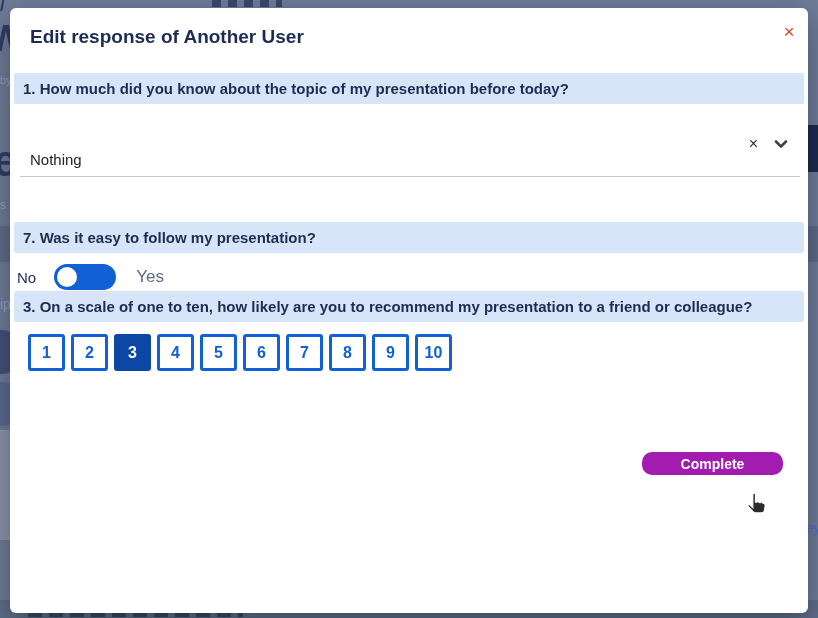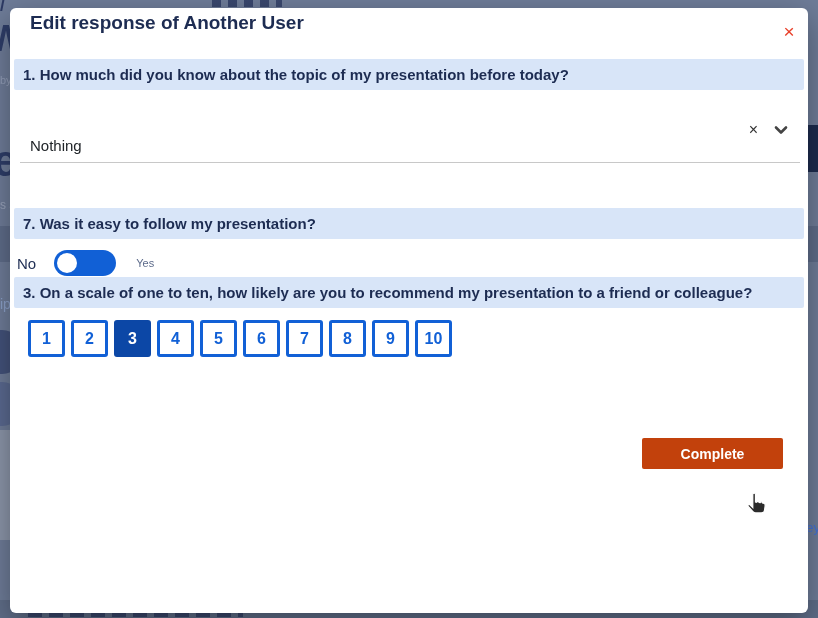--- a/index.html
+++ b/index.html
@@ -23,51 +23,51 @@
   .bd-navyblock{position:absolute;right:0;top:125px;width:10px;height:47px;background:#1d2b4e;}
   .bd-ey{position:absolute;right:-2px;top:520px;font-size:13px;color:#4470d4;}
   .bd-topmarks{position:absolute;left:212px;top:0;width:70px;height:7px;
     background:repeating-linear-gradient(90deg,#2c3a63 0 9px,transparent 9px 16px);opacity:.8;}
   .bd-bottomtext{position:absolute;left:28px;top:611px;width:215px;height:6px;
     background:repeating-linear-gradient(90deg,#323f66 0 14px,transparent 14px 21px);opacity:.85;}
 
   
   .modal{position:absolute;left:10px;top:8px;width:798px;height:605px;background:#ffffff;
     border-radius:6px;box-shadow:0 10px 30px rgba(0,0,0,.35);}
-  .modal-title{margin:0;padding:4px 40px 0 20px;font-size:19px;font-weight:bold;color:#1d2c52;}
+  .modal-title{margin:0;padding:18px 40px 0 20px;font-size:19px;font-weight:bold;color:#1d2c52;}
   .close-btn{position:absolute;top:13px;right:8px;width:22px;height:22px;border:none;background:none;
     color:#e8402a;font-size:19px;line-height:22px;text-align:center;cursor:pointer;padding:0;}
 
   .q-banner{margin:0 4px;background:#d8e5f8;color:#1d2c52;font-weight:bold;font-size:15px;
     line-height:19px;padding:6px 28px 6px 9px;border-radius:2px;}
   .q1-banner{margin-top:25px;}
   .q2-banner{margin-top:45px;}
   .q3-banner{}
 
   .select-box{margin:12px 8px 0 10px;padding:4px 4px 8px 10px;border-bottom:1px solid #c8c8c8;
     display:flex;align-items:center;cursor:pointer;}
   .select-value{flex:1;font-size:15px;color:#212529;margin-top:31px;}
   .select-clear{font-size:16px;color:#333;cursor:pointer;padding:0 6px;line-height:18px;}
   .select-chevron{margin:0 8px 0 10px;display:flex;align-items:center;cursor:pointer;}
 
   .toggle-row{margin-top:10px;padding-left:7px;display:flex;align-items:center;height:28px;}
   .toggle-label-no{font-size:15px;color:#1d2c52;}
   .toggle{position:relative;width:62px;height:26px;border-radius:13px;background:#1160d6;
     margin:0 20px 0 18px;cursor:pointer;flex:0 0 auto;}
   .toggle-knob{position:absolute;left:3px;top:3px;width:20px;height:20px;border-radius:50%;background:#ffffff;}
-  .toggle-label-yes{font-size:11px;color:#5c6a8a;}
+  .toggle-label-yes{font-size:17px;color:#5c6a8a;}
 
   .scale-row{margin-top:12px;padding-left:18px;display:flex;gap:6px;}
   .scale-btn{width:37px;height:37px;box-sizing:border-box;border:3px solid #1160d6;border-radius:3px;
     background:#ffffff;color:#1160d6;font-family:"Liberation Sans",sans-serif;
     font-size:16px;font-weight:bold;cursor:pointer;padding:0;line-height:31px;text-align:center;}
   .scale-btn.selected{background:#0c47a6;border-color:#0c47a6;color:#ffffff;}
 
   .footer{margin-top:81px;padding-right:25px;display:flex;justify-content:flex-end;}
-  .complete-btn{width:141px;height:31px;border:none;border-radius:2px;background:#c2410c;color:#ffffff;
+  .complete-btn{width:141px;height:23px;border:none;border-radius:10px;background:#a21caf;color:#ffffff;
     font-family:"Liberation Sans",sans-serif;font-size:14px;font-weight:bold;cursor:pointer;}
 
   .cursor{position:absolute;left:743px;top:490px;width:26px;height:28px;pointer-events:none;}
 </style>
 </head>
 <body>
 
 <div class="stage">
 
   <div class="backdrop">

